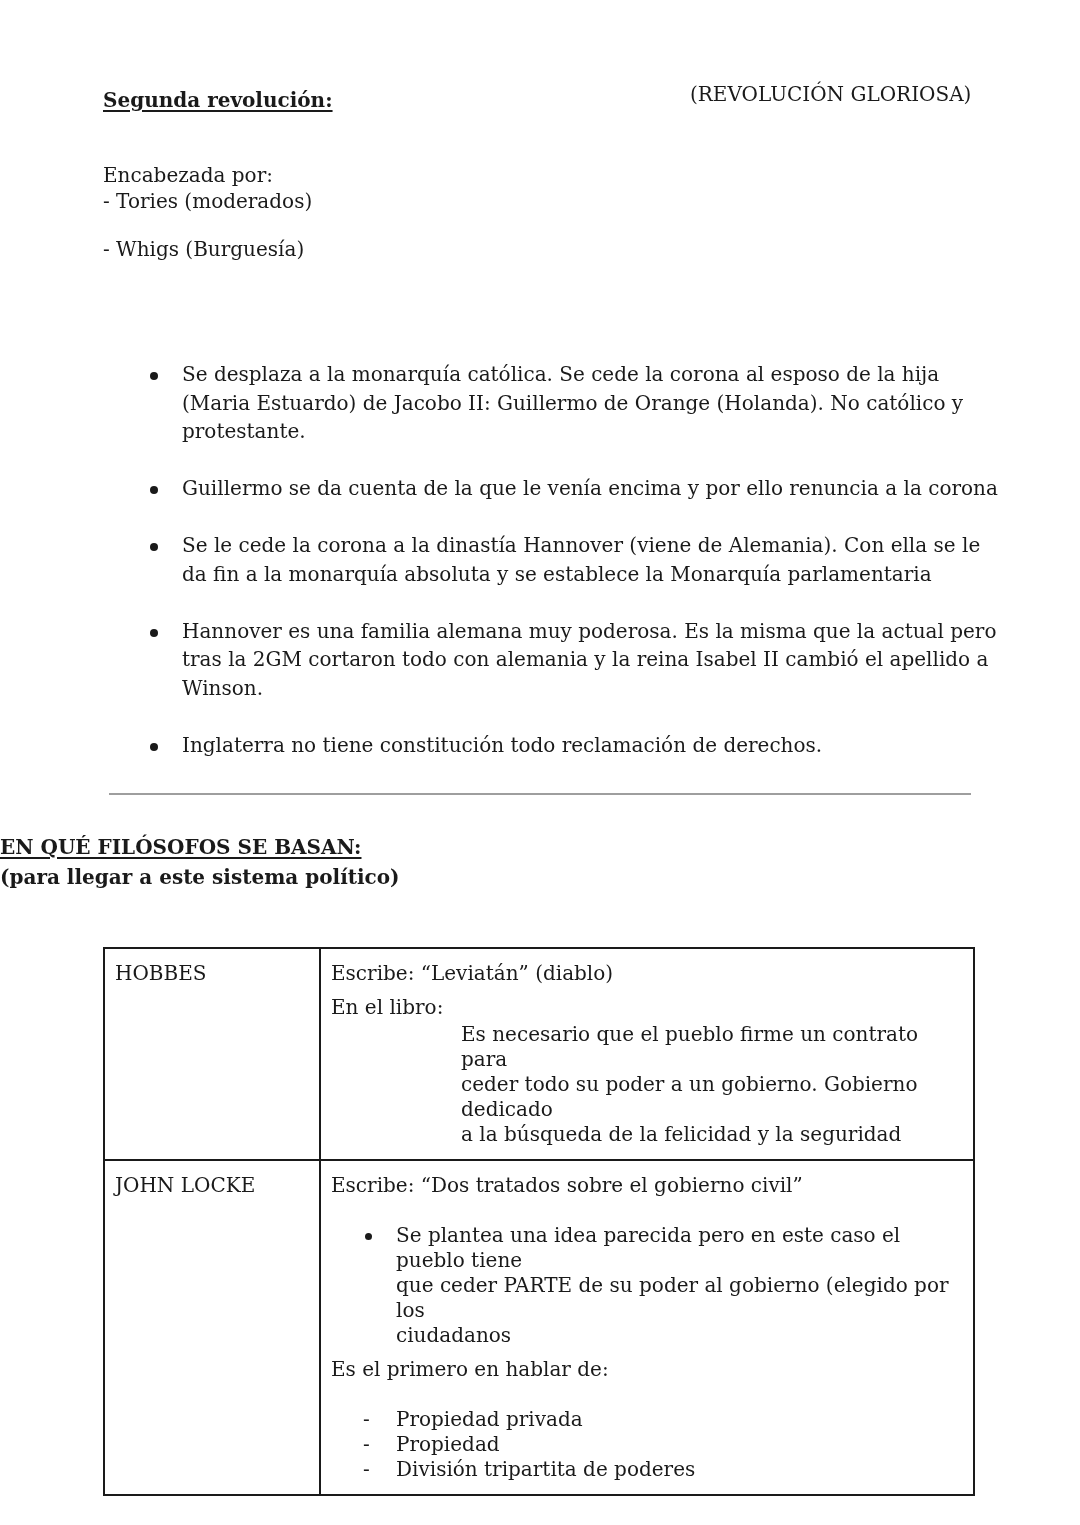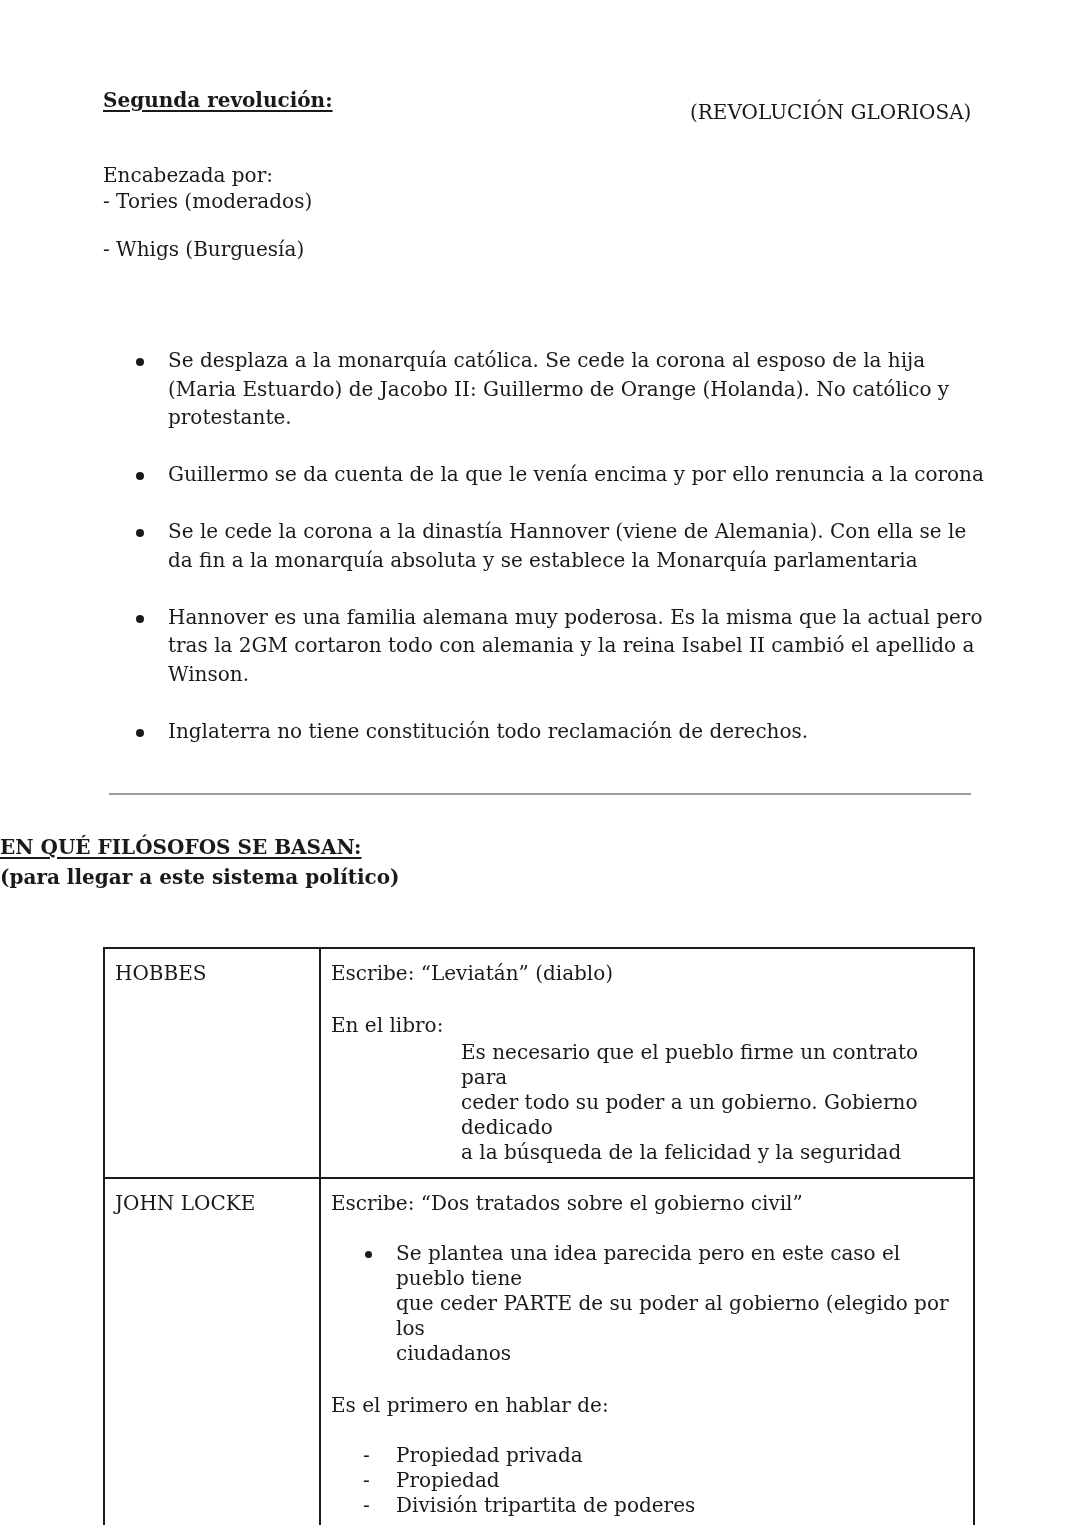--- a/index.html
+++ b/index.html
@@ -7,52 +7,52 @@
       width: 1080px; height: 1525px; position: relative; overflow: hidden;
       font-family: "DejaVu Serif", "Liberation Serif", serif;
       color: #1a1a1a;
     }
     .page { position: absolute; left: 0; top: 0; width: 1080px; height: 1525px; }
     .abs { position: absolute; white-space: nowrap; }
     .t20 { font-size: 20px; line-height: 28px; }
     .heading { font-weight: bold; text-decoration: underline; text-underline-offset: 3px; }
     .under { text-decoration: underline; text-underline-offset: 3px; }
 
-    .bullets { position: absolute; left: 104px; top: 346px; width: 880px; margin: 0; padding: 0; list-style: none; }
+    .bullets { position: absolute; left: 104px; top: 346px; width: 880px; margin: 14px; padding: 0; list-style: none; }
     .bullets li { position: relative; padding-left: 64px; font-size: 20px; line-height: 28.5px; margin-bottom: 28.5px; }
     .bullets li .dot { position: absolute; left: 32px; top: 12px; width: 8px; height: 8px; border-radius: 50%; background: #1a1a1a; }
 
     .hr { position: absolute; left: 109px; top: 793px; width: 862px; height: 2px; background: #9e9e9e; }
 
     .center { position: absolute; left: 0; width: 1080px; font-size: 20px; line-height: 30px; font-weight: bold; }
 
     table.phil {
       position: absolute; left: 103px; top: 947px; width: 872px;
       border-collapse: collapse; font-size: 20px; line-height: 25px;
     }
     table.phil td { border: 2px solid #1a1a1a; vertical-align: top; }
     table.phil td.name { width: 194px; padding: 12px 10px; }
     table.phil td.desc { padding: 12px 10px; }
     .row1 td { height: 170px; }
     .row2 td { height: 268px; }
     .indent-block { margin-left: 130px; margin-top: 2px; }
-    .p-gap { margin-top: 27px; }
+    .p-gap { margin-top: 9px; }
     .inner-bullet { position: relative; padding-left: 65px; margin-top: 25px; }
     .inner-bullet .dot { position: absolute; left: 34px; top: 10px; width: 7px; height: 7px; border-radius: 50%; background: #1a1a1a; }
     .dash-list { margin: 25px 0 0 0; padding: 0; list-style: none; }
     .dash-list li { position: relative; padding-left: 65px; }
     .dash-list li .dash { position: absolute; left: 32px; top: 0; }
   </style>
 </head>
 <body>
 
 <div class="page">
 
   <div class="abs t20 heading" style="left:103px; top:86px;">Segunda revolución:</div>
-  <div class="abs t20" style="left:690px; top:98px;">(REVOLUCIÓN GLORIOSA)</div>
+  <div class="abs t20" style="left:690px; top:80px;">(REVOLUCIÓN GLORIOSA)</div>
 
   <div class="abs t20" style="left:103px; top:161px;">Encabezada por:</div>
   <div class="abs t20" style="left:103px; top:187px;">- Tories (moderados)</div>
   <div class="abs t20" style="left:103px; top:235px;">- Whigs (Burguesía)</div>
 
   <ul class="bullets">
     <li><span class="dot"></span><span>Se desplaza a la monarquía católica. Se cede la corona al esposo de la hija (Maria Estuardo) de Jacobo II: Guillermo de Orange (Holanda). No católico y protestante.</span></li>
     <li><span class="dot"></span><span>Guillermo se da cuenta de la que le venía encima y por ello renuncia a la corona</span></li>
     <li><span class="dot"></span><span>Se le cede la corona a la dinastía Hannover (viene de Alemania). Con ella se le da fin a la monarquía absoluta y se establece la Monarquía parlamentaria</span></li>
     <li><span class="dot"></span><span>Hannover es una familia alemana muy poderosa. Es la misma que la actual pero tras la 2GM cortaron todo con alemania y la reina Isabel II cambió el apellido a Winson.</span></li>

